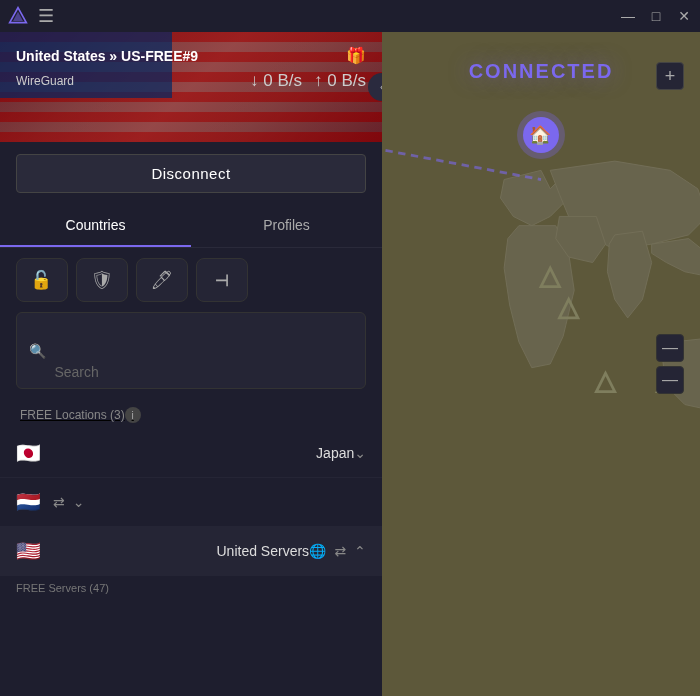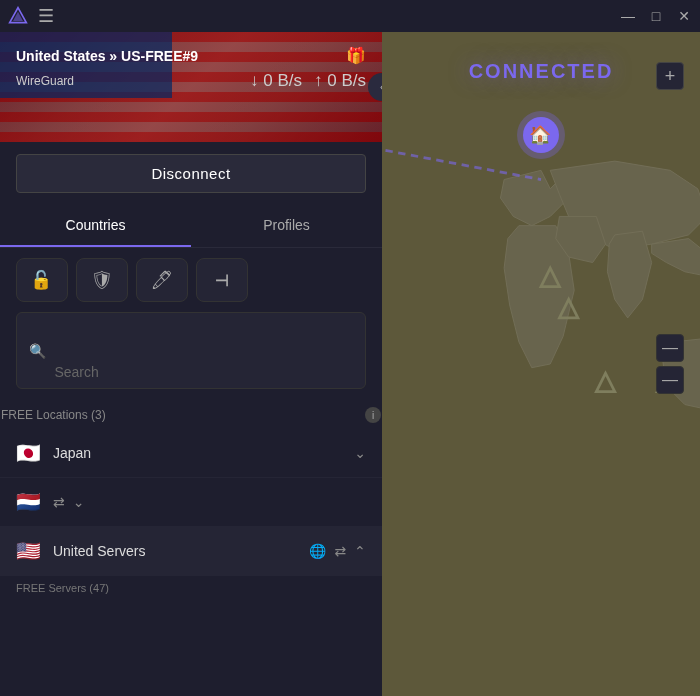--- a/index.html
+++ b/index.html
@@ -267,22 +267,22 @@
       scrollbar-width: thin;
       scrollbar-color: #555 #2a2a3a;
     }
     .location-list::-webkit-scrollbar { width: 6px; }
     .location-list::-webkit-scrollbar-track { background: #2a2a3a; }
     .location-list::-webkit-scrollbar-thumb { background: #555; border-radius: 3px; }
 
     .section-header {
       display: flex;
       align-items: center;
-      justify-content: space-between;
-      padding: 8px 1px 6px;
+      padding: 8px 20px 6px;
+      text-decoration: underline;
     }
     .section-title {
       color: #888;
       font-size: 12px;
     }
     .section-info {
       width: 16px;
       height: 16px;
       border-radius: 50%;
       background: #444;
@@ -297,21 +297,21 @@
     .country-item {
       display: flex;
       align-items: center;
       padding: 12px 16px;
       border-bottom: 1px solid #252535;
       cursor: pointer;
       position: relative;
     }
     .country-item.active { background: #252535; }
     .flag-emoji { font-size: 20px; margin-right: 12px; }
-    .country-name { color: #ddd; font-size: 14px; flex: 1; }
+    .country-name { color: #ddd; font-size: 14px; flex: 1; text-align: right; }
     .country-actions {
       display: flex;
       align-items: center;
       gap: 8px;
     }
     .action-icon {
       color: #888;
       font-size: 14px;
       cursor: pointer;
     }

